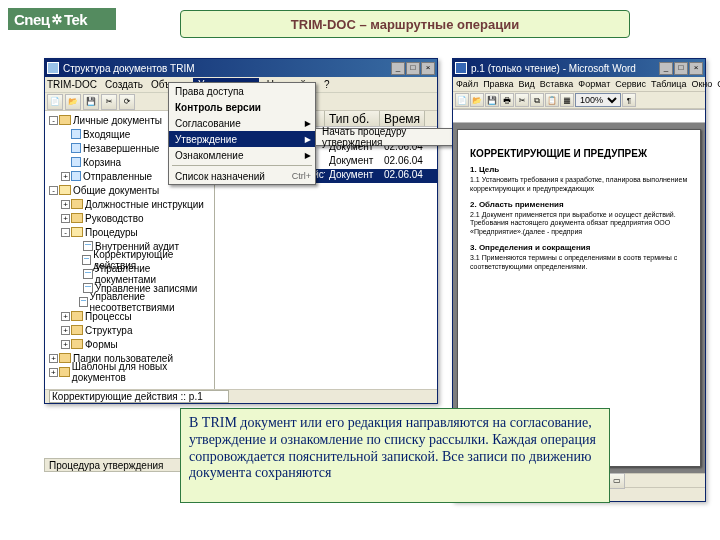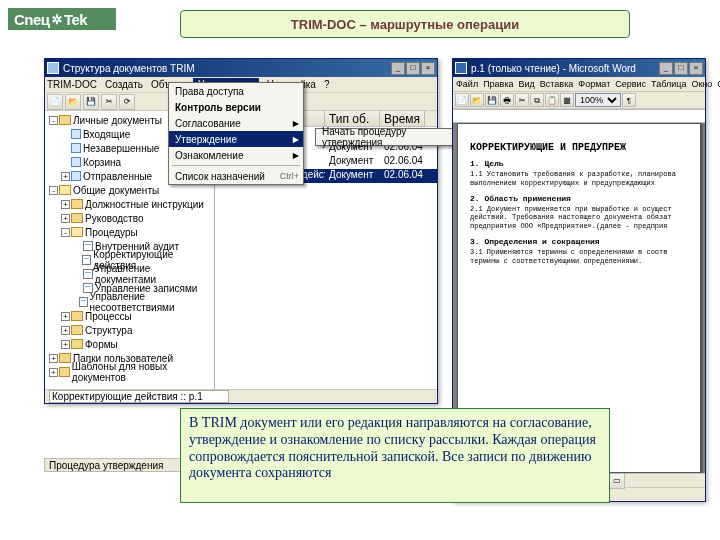--- a/index.html
+++ b/index.html
@@ -34,38 +34,38 @@
   .listbody { flex: 1; background: #fff; font-size: 10px; overflow:hidden; }
   .lrow { display:flex; height:14px; }
   .lrow.sel { background:#08246B; color:#fff; }
   .lrow div { padding: 0 4px; overflow:hidden; white-space:nowrap; }
   .c-name{width:110px;} .c-type{width:55px;} .c-date{width:45px;}
   .status2 { height: 14px; background: #ECE9D8; border-top: 1px solid #cac7b8; font-size: 10px; padding: 0 4px; display:flex; align-items:center; }
   .status2 input { width: 180px; font-size:10px; height:13px; border:1px solid #b0b0a0; background:#fff; padding:0 2px;}
   .statusbar-outer { position:absolute; left:44px; top:458px; width:394px; height:14px; background:#ECE9D8; border:1px solid #bcbcac; font-size:10px; padding:0 4px; display:flex; align-items:center; }
 
   
-  .dropdown { position: absolute; top: 82px; left: 168px; width: 136px; background: #F5F4EE; border: 1px solid #6b6b6b; box-shadow: 2px 2px 3px rgba(0,0,0,.4); font-size:10px; }
+  .dropdown { position: absolute; top: 82px; left: 168px; width: 148px; background: #F5F4EE; border: 1px solid #6b6b6b; box-shadow: 2px 2px 3px rgba(0,0,0,.4); font-size:10px; }
   .dropdown .mi { height: 16px; display:flex; align-items:center; padding: 0 18px 0 6px; position:relative;}
   .dropdown .mi.hl { background:#08246B; color:#fff; }
   .dropdown .mi .arr { position:absolute; right:4px; font-size:8px;}
   .dropdown .mi .key { position:absolute; right:4px; font-size:9px; color:#666;}
   .dropdown .sep { height:1px; background:#b0b0a0; margin:2px 3px; }
   .submenu { position:absolute; top: 128px; left: 315px; width: 175px; background:#F5F4EE; border:1px solid #6b6b6b; box-shadow:2px 2px 3px rgba(0,0,0,.4); font-size:10px;}
   .submenu .mi { height:16px; display:flex; align-items:center; padding:0 6px;}
   .submenu .mi .key{ margin-left:auto; color:#666;}
 
   
   .wordwin { position: absolute; top: 58px; right: 14px; width: 254px; height: 444px; border:1px solid #0A246A; background:#ECE9D8; box-shadow: 2px 2px 4px rgba(0,0,0,.25); }
   .wordmenu { height:15px; background:#ECE9D8; border-bottom:1px solid #cac7b8; font-size:9px; display:flex; align-items:center; gap:5px; padding:0 3px;}
   .wordtoolbar { height:17px; background:#ECE9D8; border-bottom:1px solid #cac7b8; display:flex; align-items:center; gap:1px; padding:0 2px;}
   .wordtoolbar .tbtn{width:14px;height:14px;}
   .wordtoolbar select{font-size:9px; height:14px; border:1px solid #7b8ca8;}
   .ruler { height:14px; background:#fff; border-bottom:1px solid #bbb; border-top:1px solid #bbb;}
-  .wpage { background:#7F7F7F; height: calc(100% - 18px - 15px - 17px - 14px - 14px - 14px); padding:0 4px; overflow:hidden;font-family:Liberation Mono, monospace; }
+  .wpage { background:#7F7F7F; height: calc(100% - 18px - 15px - 17px - 14px - 14px - 14px); padding:6px 4px; overflow:hidden; }
   .paper { background:#fff; border:1px solid #555; box-shadow:1px 1px 2px rgba(0,0,0,.5); padding:18px 8px 8px 12px; font-size:8px; color:#000; height:100%;}
   .paper h1 { font-size:10px; font-weight:bold; margin-bottom:6px;}
   .paper h2 { font-size:8px; font-weight:bold; margin:6px 0 2px;}
   .paper p { font-size:7px; line-height:1.25; margin:2px 0;}
   .wstat1 { height:14px; background:#ECE9D8; border-top:1px solid #cac7b8; font-size:9px; display:flex; align-items:center; gap:4px; padding:0 3px;}
   .wstat2 { height:14px; background:#ECE9D8; border-top:1px solid #cac7b8; font-size:8px; display:flex; align-items:center; gap:6px; padding:0 3px;}
 
   
   .explain { position: absolute; top: 408px; left: 180px; width: 430px; height: 95px; background:#EDF9CF; border:1px solid #2F7A40; padding:6px 8px; font-family:'Times New Roman',serif; font-size:14px; color:#001d6b; line-height:1.2; }
 

